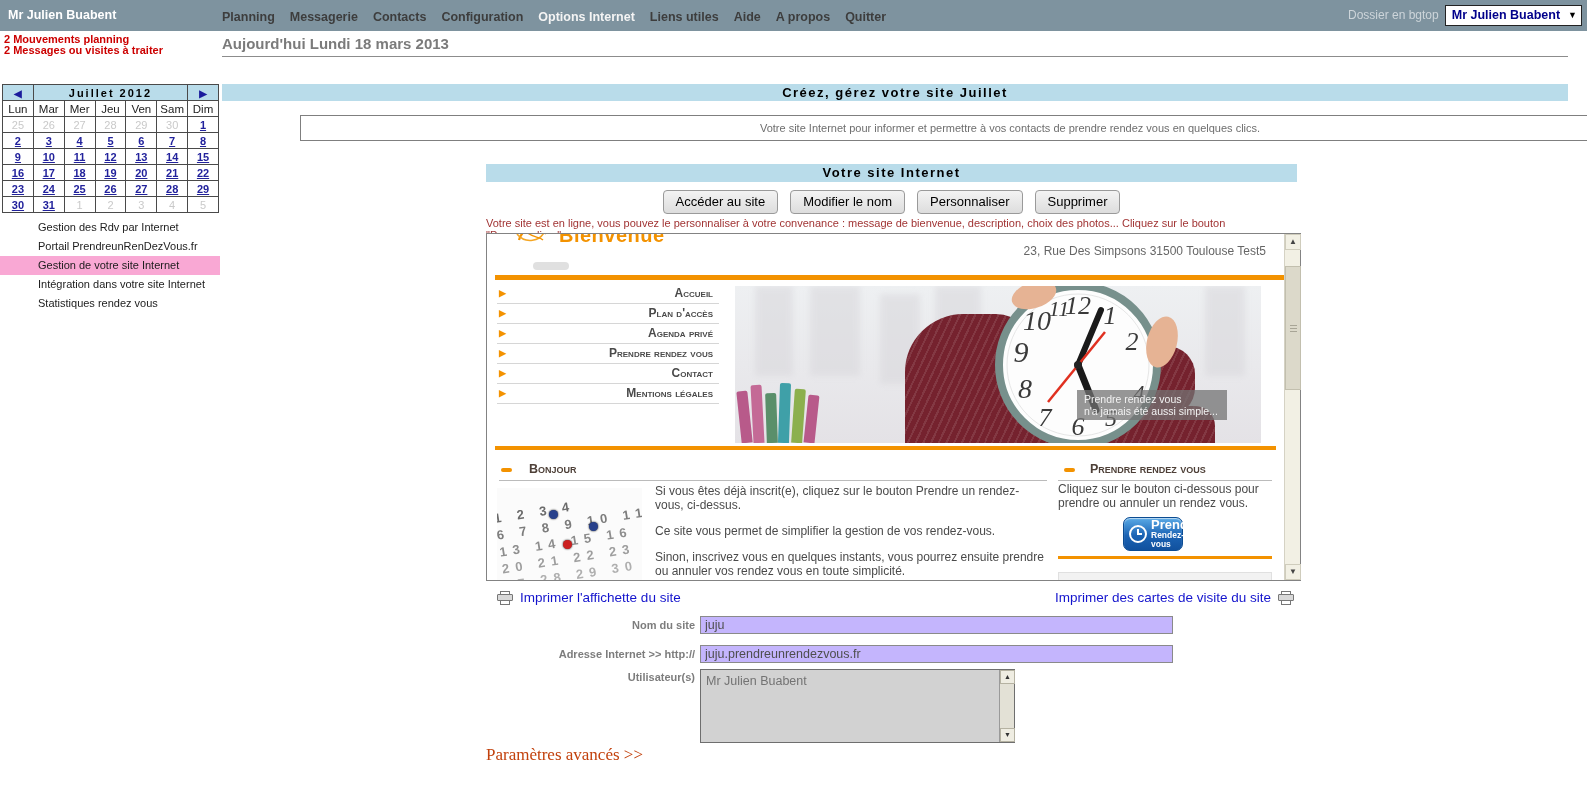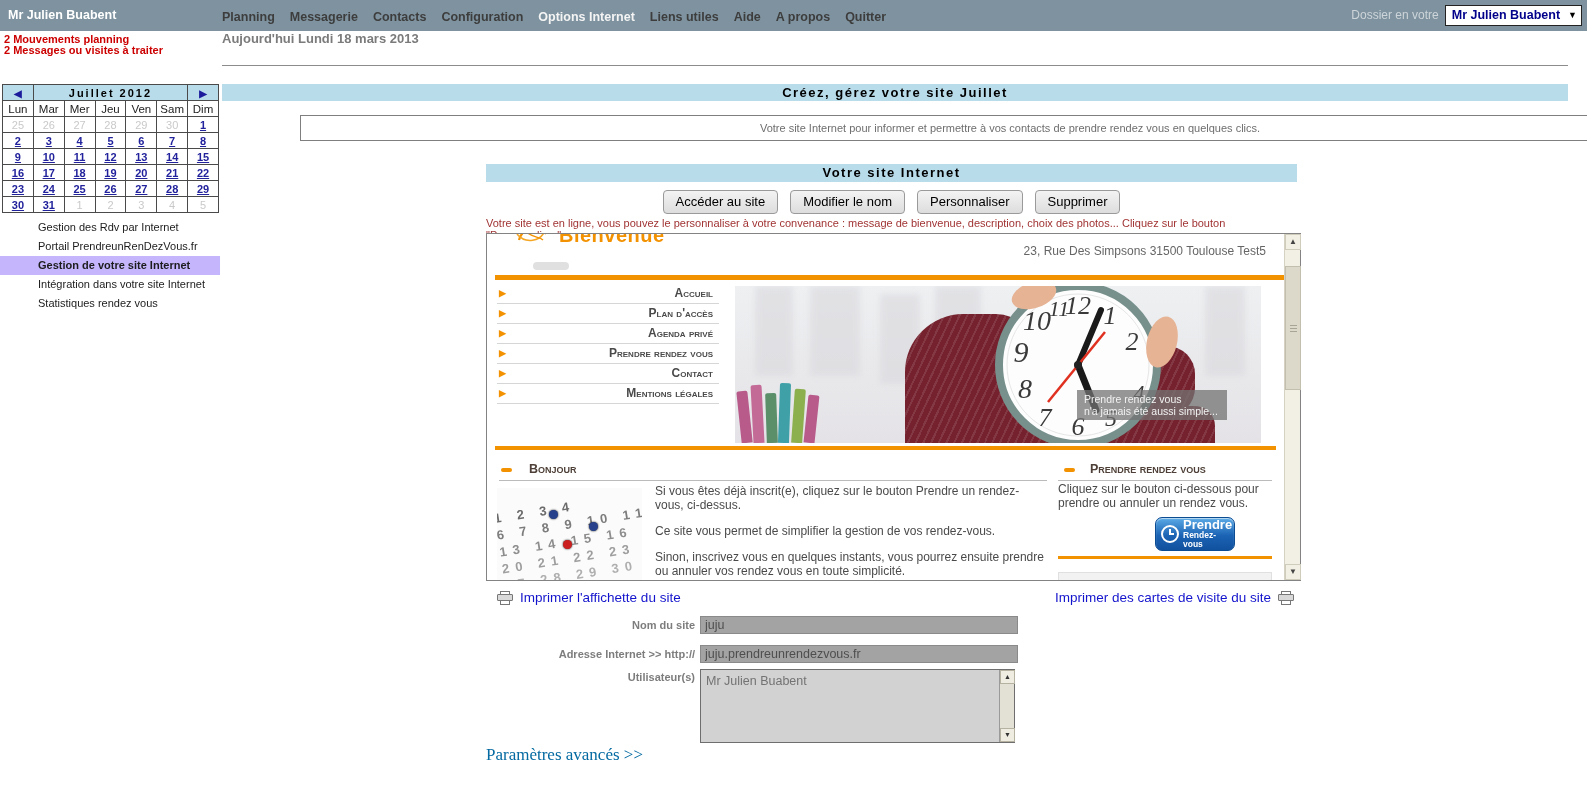--- a/index.html
+++ b/index.html
@@ -16,21 +16,21 @@
   .dossier { position:absolute; right:5px; top:4px; height:22px; display:flex; align-items:center; }
   .dossier .lbl { color:#cdd5da; font-size:12px; margin-right:6px; }
   .dossier .sel { background:#fff; border:1px solid #222; height:21px; min-width:128px; display:flex; align-items:center; justify-content:space-between; padding:0 4px 0 6px; cursor:pointer; }
   .dossier .sel .val { color:#00008b; font-weight:bold; font-size:12.5px; }
   .dossier .sel .arr { color:#000; font-size:9px; margin-left:8px; }
 
   
   .alerts { position:absolute; left:4px; top:34px; }
   .alert { color:#cc0000; font-weight:bold; font-size:11px; line-height:11px; margin-bottom:0; }
   .statusarea { position:absolute; left:222px; top:31px; width:1346px; }
-  .statusline { height:35px; border-bottom:1px solid #8c8c8c; font-size:13px; display:flex; }
+  .statusline { height:26px; border-bottom:1px solid #8c8c8c; font-size:15px; display:flex; align-items:center; }
   .statusline .today { color:#7b7b7b; font-weight:bold; }
   .statusline .consigne-lbl { color:#1414cd; font-weight:bold; }
   .statusline .consigne-val { color:#8e8e8e; margin-left:5px; }
 
   
   .blueband { position:absolute; left:222px; top:84px; width:1346px; height:17px; background:#b9dcea; }
   .pagetitle { width:100%; text-align:center; font-weight:bold; font-size:13px; letter-spacing:1.5px; color:#000; line-height:17px; }
 
   
   .cal { position:absolute; left:2px; top:84px; width:217px; border-collapse:collapse; table-layout:fixed; background:#fff; }
@@ -38,21 +38,21 @@
   .cal .hdr { background:#b9dcea; }
   .cal .hdr .monthtitle { font-weight:bold; font-size:11px; letter-spacing:2px; }
   .cal .navarrow { color:#1b1b9c; font-size:10px; cursor:pointer; font-weight:bold; }
   .cal .dayname { font-weight:normal; font-size:11.5px; color:#222; background:#fff; }
   .cal td span.day { color:#22229c; font-weight:bold; text-decoration:underline; cursor:pointer; }
   .cal td span.muted { color:#c9c9c9; }
 
   
   .sidemenu { position:absolute; left:0; top:218px; width:220px; }
   .sideitem { height:19px; line-height:19px; padding-left:38px; font-size:11px; color:#1c1c1c; cursor:pointer; white-space:nowrap; }
-  .sideitem.active { font-weight:bold; background:#c4b5fd; }
+  .sideitem.active { font-weight:normal; background:#f9a8d4; }
 
   
   .introbox { position:absolute; left:300px; top:115px; width:1420px; height:26px; border:1px solid #7f7f7f; text-align:center; line-height:24px; font-size:11px; color:#6e6e6e; }
 
   
   .sectionbar { position:absolute; left:486px; top:164px; width:811px; height:18px; background:#b9dcea; text-align:center; font-weight:bold; font-size:13px; letter-spacing:1.5px; line-height:18px; }
   .btnrow { position:absolute; left:486px; top:190px; width:811px; text-align:center; }
   .btn { display:inline-block; margin:0 6px; padding:3px 12px 4px; font-size:13px; color:#000; background:linear-gradient(#f3f3f3,#dddddd); border:1px solid #9a9a9a; border-radius:4px; cursor:pointer; font-family:"Liberation Sans",sans-serif; }
   .onlinemsg { position:absolute; left:486px; top:217px; width:815px; font-size:11px; color:#a13434; }
 
@@ -82,21 +82,21 @@
   .pv-colhead { position:absolute; font-variant:small-caps; font-weight:bold; font-size:12.5px; color:#4e4038; }
   .pv-dash { position:absolute; width:11px; height:4px; background:#f39200; border-radius:2px; }
   .pv-hr { position:absolute; height:1px; background:#bbb; }
   .pv-minical { position:absolute; left:10px; top:254px; width:145px; height:92px; background:#e9e9e9; overflow:hidden; }
   .mc-page { position:absolute; left:-12px; top:-20px; width:190px; height:150px; background:#fbfbfb; transform:rotate(-9deg); box-shadow:0 0 4px rgba(0,0,0,.25); color:#6b6b6b; font-weight:bold; }
   .mc-row { white-space:nowrap; font-size:13px; transform:rotate(0deg); padding-left:14px; letter-spacing:6px; }
   .mc-pin { position:absolute; width:9px; height:9px; border-radius:50%; }
   .pv-paras { position:absolute; left:168px; top:250px; width:392px; }
   .pv-para { font-size:12px; color:#4a4a4a; line-height:14px; margin-bottom:12px; }
   .pv-rdv-text { position:absolute; left:571px; top:248px; width:212px; font-size:12px; color:#4a4a4a; line-height:14px; }
-  .rdv-btn { position:absolute; left:636px; top:283px; width:80px; height:32px; border-radius:7px; background:linear-gradient(#5aaae6,#1b63b4 55%,#11519e); border:1px solid #0c4c92; box-shadow:inset 0 1px 1px rgba(255,255,255,.6); display:flex; align-items:center; padding:16px 5px; cursor:pointer;margin-left:32px; }
+  .rdv-btn { position:absolute; left:636px; top:283px; width:60px; height:32px; border-radius:7px; background:linear-gradient(#5aaae6,#1b63b4 55%,#11519e); border:1px solid #0c4c92; box-shadow:inset 0 1px 1px rgba(255,255,255,.6); display:flex; align-items:center; padding:16px 5px; cursor:pointer; }
   .rdv-btn .clk { width:18px; height:18px; border:2px solid #fff; border-radius:50%; position:relative; flex:none; margin-right:4px; }
   .rdv-btn .clk:before { content:""; position:absolute; left:6px; top:2px; width:2px; height:6px; background:#fff; }
   .rdv-btn .clk:after { content:""; position:absolute; left:6px; top:6px; width:5px; height:2px; background:#fff; }
   .rdv-btn .t1 { color:#fff; font-weight:bold; font-size:13px; line-height:12px; }
   .rdv-btn .t2 { color:#fff; font-weight:bold; font-size:8.5px; line-height:9px; }
   .pv-orangeline-r { position:absolute; left:571px; top:322px; width:214px; height:3px; background:#f39200; }
   .pv-nextbox { position:absolute; left:571px; top:338px; width:214px; height:10px; background:#f2f2f2; border:1px solid #e0e0e0; border-bottom:none; }
   
   .pv-scroll { position:absolute; right:0; top:0; width:16px; height:346px; background:#f2f0e4; border-left:1px solid #d5d2c4; }
   .pv-scroll .sbtn { position:absolute; left:0; width:16px; height:16px; background:#f2f0e4; border:1px solid #cfccbc; text-align:center; font-size:8px; line-height:14px; color:#444; cursor:pointer; }
@@ -110,40 +110,40 @@
   .printlink { color:#1414cd; font-size:13.5px; cursor:pointer; }
   .print-left { position:absolute; left:4px; top:1px; display:flex; align-items:center; }
   .print-right { position:absolute; right:0; top:1px; display:flex; align-items:center; }
   .printer { width:16px; height:14px; position:relative; margin:0 7px; flex:none; }
   .printer .p-top { position:absolute; left:3px; top:0; width:10px; height:4px; background:#fff; border:1px solid #777; }
   .printer .p-body { position:absolute; left:0; top:3px; width:16px; height:7px; background:#d9d9d9; border:1px solid #777; border-radius:1px; }
   .printer .p-out { position:absolute; left:3px; top:9px; width:10px; height:5px; background:#fff; border:1px solid #777; }
 
   
   .formlabel { position:absolute; width:220px; text-align:right; font-size:11px; font-weight:bold; color:#7d7d7d; }
-  .forminput { position:absolute; left:700px; width:318px; height:18px; background:#a3a3a3; border:1px solid #8a8a8a; font-size:12.5px; color:#4e4e4e; padding:0 4px; font-family:"Liberation Sans",sans-serif; }
+  .forminput { position:absolute; left:700px; width:473px; height:18px; background:#c4b5fd; border:1px solid #8a8a8a; font-size:12.5px; color:#4e4e4e; padding:0 4px; font-family:"Liberation Sans",sans-serif; }
   .userbox { position:absolute; left:700px; top:669px; width:315px; height:74px; background:#d2d2d2; border:1px solid #6e6e6e; }
   .userbox .uval { position:absolute; left:5px; top:4px; font-size:12.5px; color:#737373; }
   .ubox-scroll { position:absolute; right:0; top:0; width:15px; height:72px; background:#e3e1d6; border-left:1px solid #9a9a9a; }
   .ubox-scroll .sbtn { position:absolute; left:0; width:15px; height:14px; background:#efede2; border:1px solid #b5b2a2; text-align:center; font-size:7px; line-height:12px; color:#333; cursor:pointer; }
   .ubox-scroll .up { top:0; }
   .ubox-scroll .down { bottom:0; }
 
-  .advlink { position:absolute; left:486px; top:745px; font-family:"Liberation Serif", serif; font-size:17px; color:#0369a1; cursor:pointer; }
+  .advlink { position:absolute; left:486px; top:745px; font-family:"Liberation Serif", serif; font-size:17px; color:#c2410c; cursor:pointer; }
 </style>
 </head>
 <body>
 
 <div id="app">
 
   <div class="topbar">
     <span class="user">Mr Julien Buabent</span>
     <div class="topnav"><span class="navitem">Planning</span><span class="navitem">Messagerie</span><span class="navitem">Contacts</span><span class="navitem">Configuration</span><span class="navitem active">Options Internet</span><span class="navitem">Liens utiles</span><span class="navitem">Aide</span><span class="navitem">A propos</span><span class="navitem">Quitter</span></div>
     <div class="dossier">
-      <span class="lbl">Dossier en votre</span>
+      <span class="lbl">Dossier en bgtop</span>
       <div class="sel">
         <span class="val">Mr Julien Buabent</span>
         <span class="arr">▼</span>
       </div>
     </div>
   </div>
 
   <div class="alerts">
       <div class="alert">2 Mouvements planning</div>
       <div class="alert">2 Messages ou visites à traiter</div>

